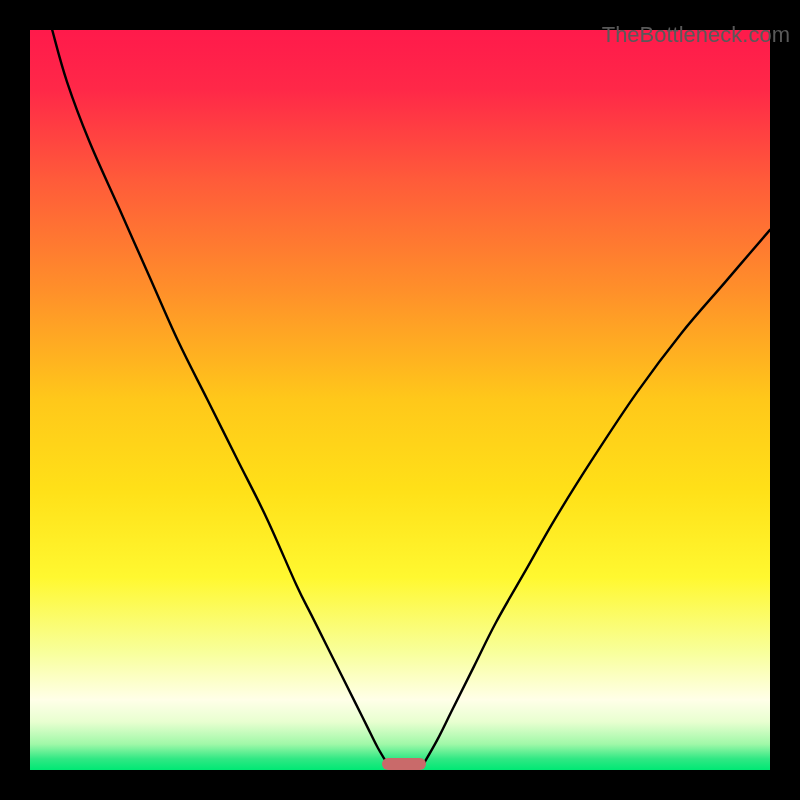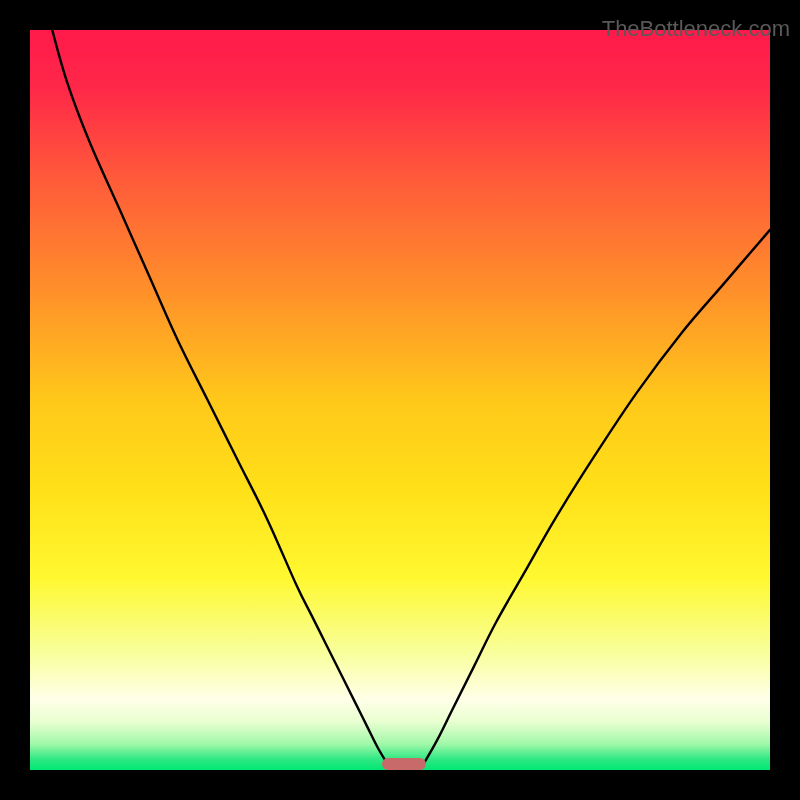--- a/index.html
+++ b/index.html
@@ -25,21 +25,21 @@
   .plot-area {
     position: absolute;
     top: 30px;
     left: 30px;
     width: 740px;
     height: 740px;
     overflow: hidden;
   }
   .watermark {
     position: absolute;
-    top: 16px;
+    top: 22px;
     right: 10px;
     color: #595959;
     font-size: 22px;
     z-index: 20;
     font-family: Arial, Helvetica, sans-serif;
   }
   svg.curve {
     position: absolute;
     top: 0;
     left: 0;

